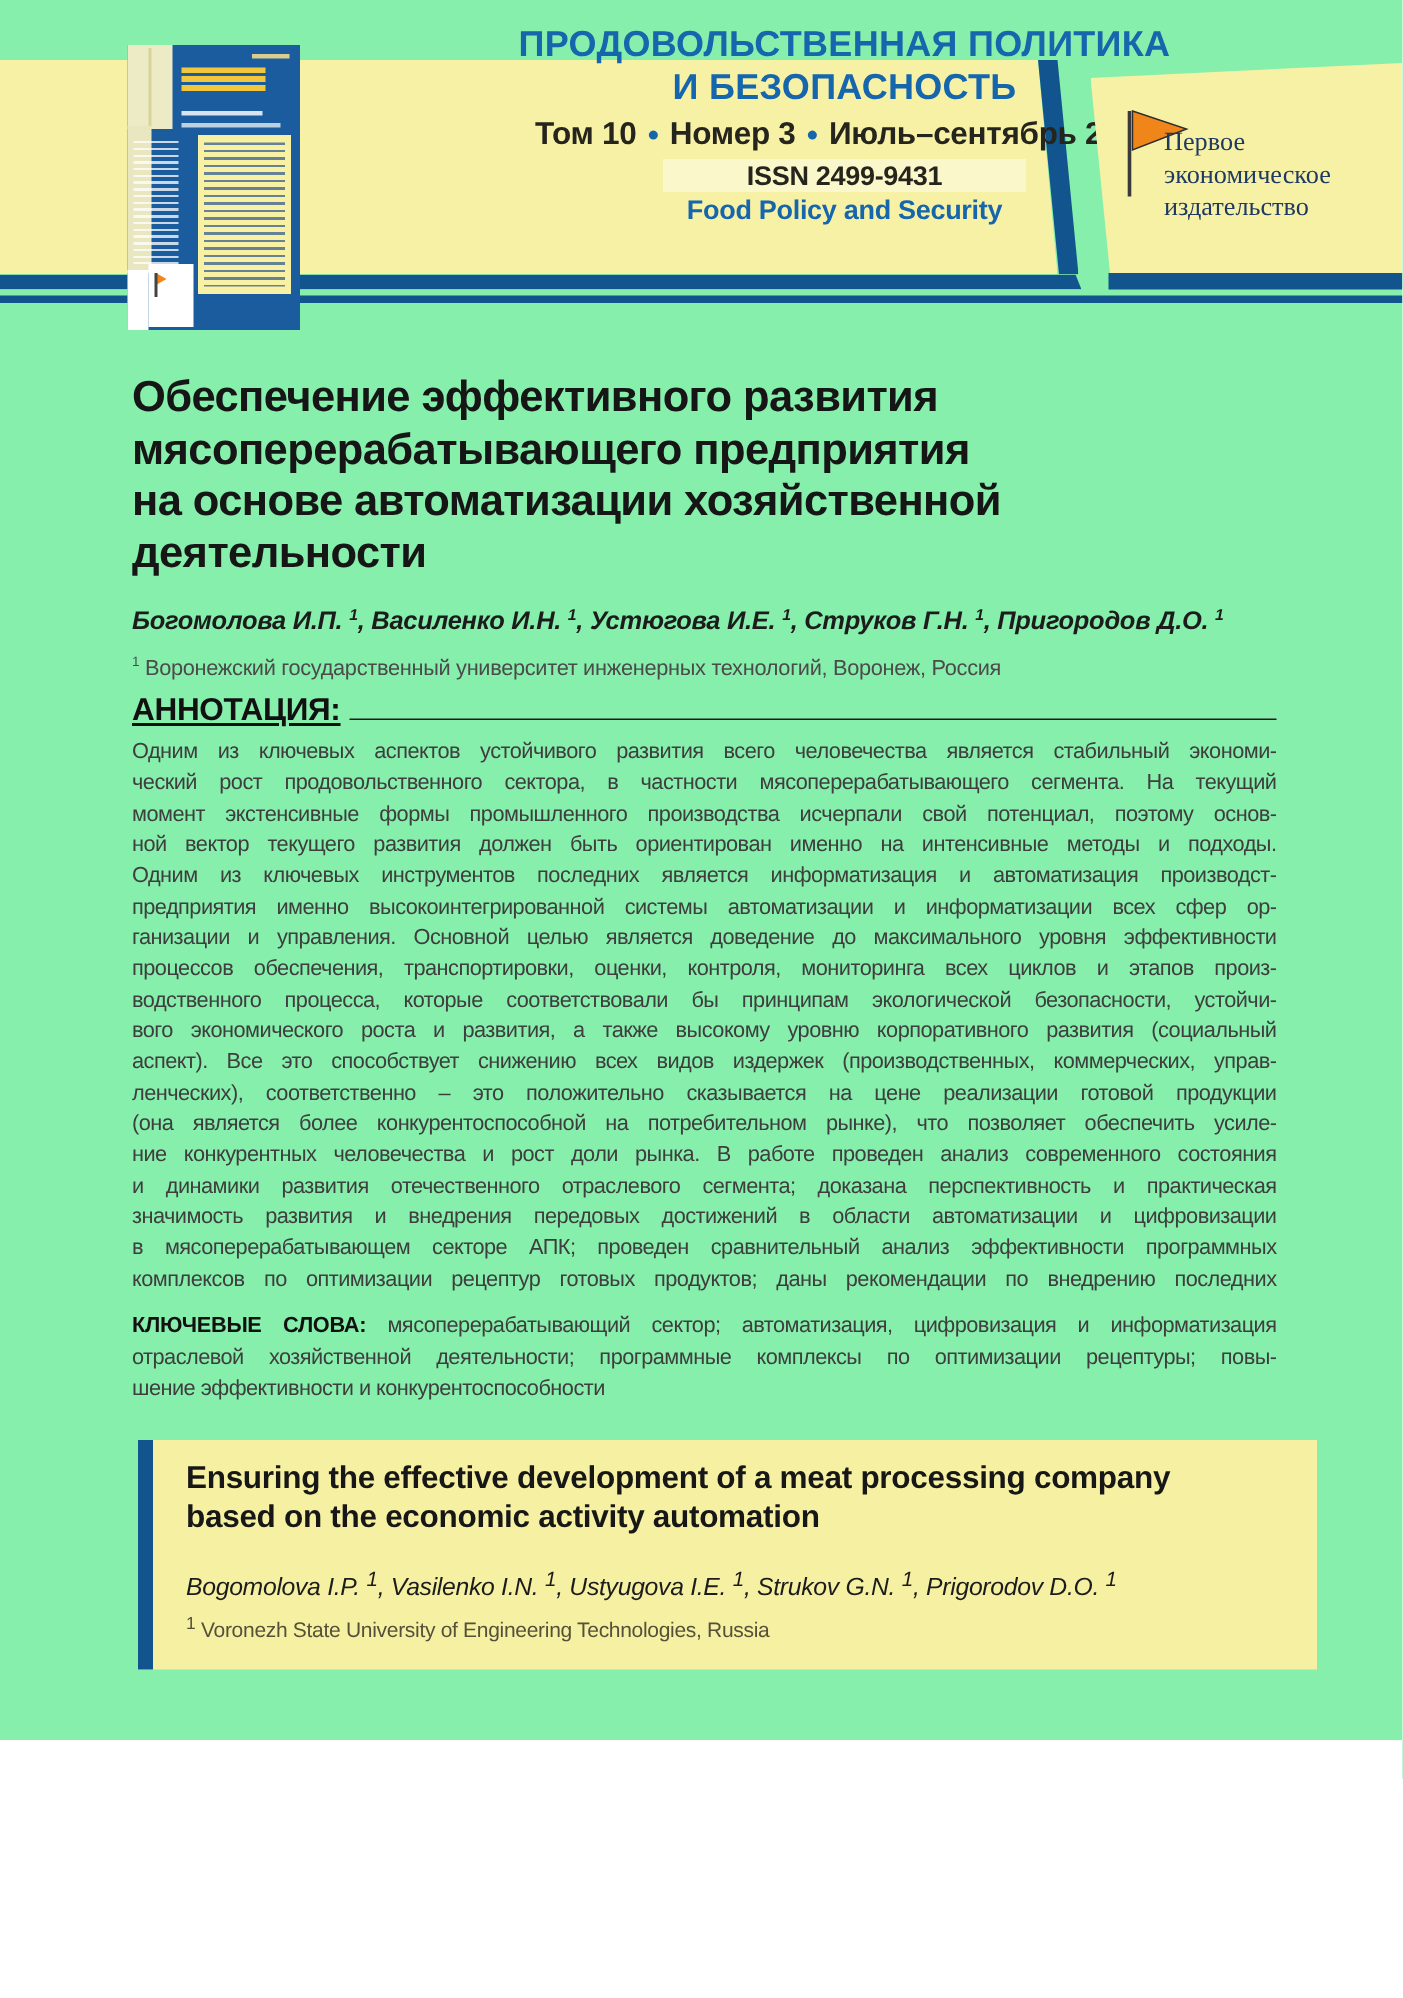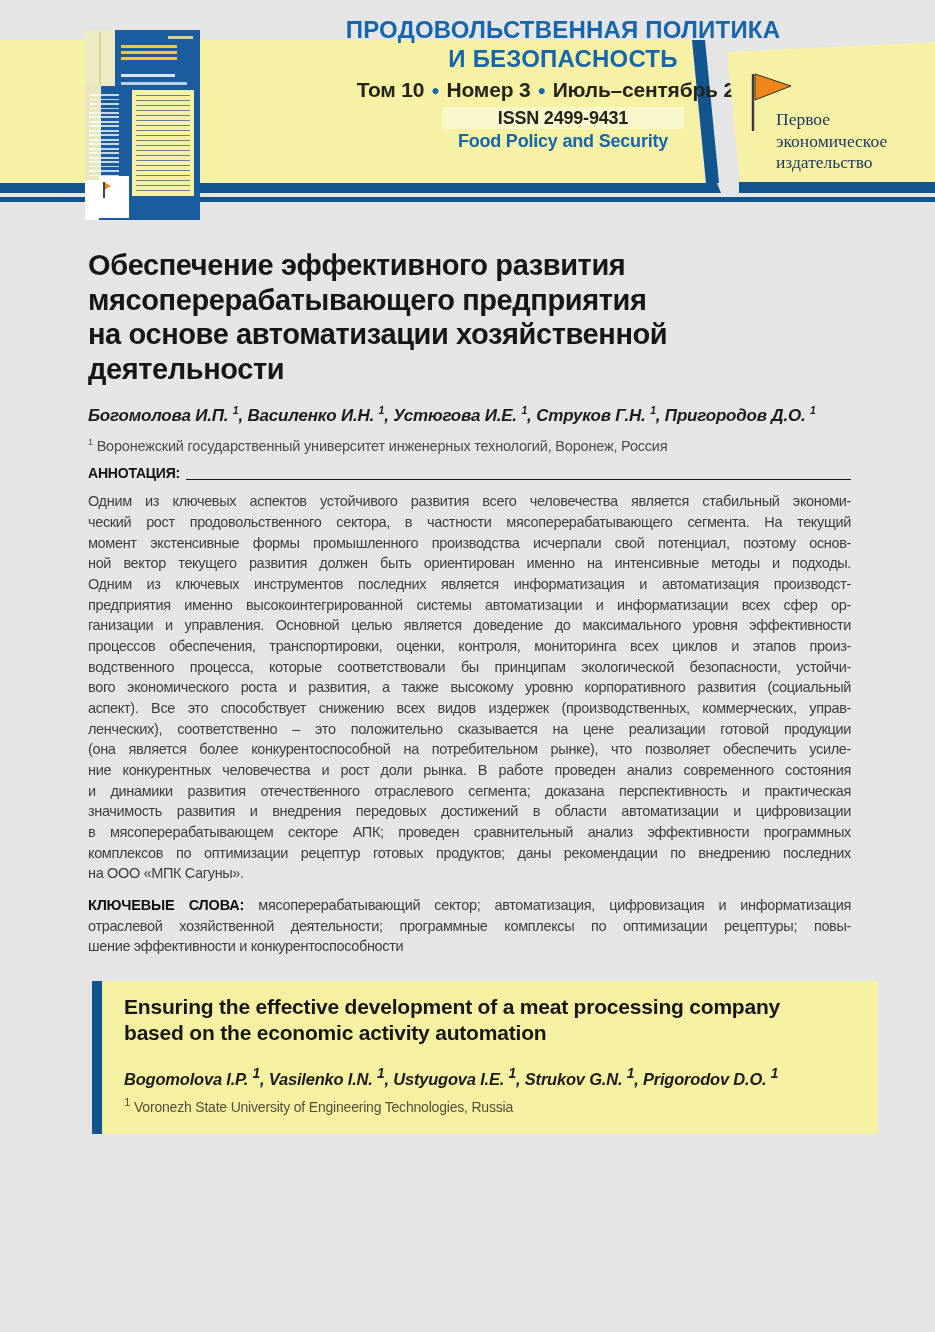--- a/index.html
+++ b/index.html
@@ -1,16 +1,16 @@
 <!DOCTYPE html>
 <html lang="ru"><head>
 <meta charset="utf-8">
 <style>
   html,body{margin:0;padding:0;background:#fff;}
-  .page{position:relative;width:935px;height:1332px;background:#e5e5e5;overflow:hidden;
+  .page{position:relative;width:935px;height:1160px;background:#86efac;overflow:hidden;
         font-family:"Liberation Sans",sans-serif;letter-spacing:-0.2px;}
 
   
   .header{position:relative;height:222px;}
   .banner{position:absolute;left:0;top:40px;width:717px;height:143px;background:#F7F1A6;
           clip-path:polygon(0 0,692px 0,705px 100%,0 100%);}
   .banner-edge{position:absolute;left:689px;top:40px;width:30px;height:143px;background:#12558E;
           clip-path:polygon(3px 0,16px 0,30px 100%,17px 100%);}
   .bar-main{position:absolute;left:0;top:183px;width:721px;height:10px;background:#12558E;
           clip-path:polygon(0 0,717px 0,721px 100%,0 100%);}
@@ -22,21 +22,21 @@
   .vol-line{margin-top:4px;font-size:21px;line-height:25px;color:#26251D;font-weight:bold;}
   .dot{display:inline-block;color:#1566AC;font-size:14px;transform:translateY(-2px);margin:0 7px;}
   .issn-band{display:inline-block;margin-top:2px;background:rgba(255,255,255,0.42);
              padding:0 56px;font-size:18px;line-height:22px;color:#26251D;font-weight:bold;}
   .food{margin-top:1px;font-size:18px;line-height:22px;color:#1566AC;font-weight:bold;}
 
   
   .pub{position:absolute;left:727px;top:42px;width:208px;height:140px;background:#F7F1A6;
        clip-path:polygon(0 10px,100% 0,100% 100%,13px 100%);}
   .pub-flag{position:absolute;left:23px;top:31px;}
-  .pub-name{position:absolute;left:49px;top:67px;font-family:"Liberation Serif",serif;
+  .pub-name{position:absolute;left:49px;top:42px;font-family:"Liberation Serif",serif;
             font-size:17.5px;line-height:21.5px;color:#1E3A63;letter-spacing:0;}
 
   
   .cover{position:absolute;left:85px;top:30px;width:115px;height:190px;background:#1A5C9E;}
   .cov-book{position:absolute;left:0;top:0;width:30px;height:56px;background:#EDEBC6;}
   .cov-book:before{content:"";position:absolute;left:14px;top:2px;width:2px;height:52px;background:#D8D49A;}
   .cov-spine{position:absolute;left:0;top:54px;width:16px;height:98px;background:#E9E7BF;}
   .cov-issn{position:absolute;right:7px;top:6px;width:25px;height:3px;background:#D9CE8F;}
   .cov-title{position:absolute;left:36px;top:15px;width:56px;height:16px;
       background:repeating-linear-gradient(#F2C73C 0 3.5px,transparent 3.5px 6px);}
@@ -53,34 +53,34 @@
       border-left:7px solid #F0861A;border-top:4px solid transparent;border-bottom:4px solid transparent;}
   .cov-logo:after{content:"";position:absolute;left:4px;top:6px;width:1.5px;height:16px;background:#444;}
 
   
   .content{padding:0 84px 0 88px;}
   .a-title{margin-top:26px;font-size:29px;line-height:34.5px;font-weight:bold;color:#161616;letter-spacing:-0.4px;}
   .authors{margin-top:13px;font-size:17px;line-height:22px;font-weight:bold;font-style:italic;color:#1c1c1c;}
   .authors sup,.affil sup{font-size:62%;}
   .affil{margin-top:5px;font-size:14.5px;line-height:20px;color:#4b4b4b;}
   .sec-head{margin-top:9px;display:flex;align-items:flex-end;}
-  .sec-label{font-size:14px;line-height:19px;font-weight:bold;color:#111;}
+  .sec-label{font-size:21px;line-height:19px;font-weight:bold;color:#111;text-decoration:underline;}
   .rule{flex:1;border-top:1.6px solid #1a1a1a;margin:0 0 3px 6px;}
   .abstract{margin-top:8px;}
   .jline{font-size:14.5px;line-height:20.65px;color:#3E3E3E;letter-spacing:-0.35px;
          text-align:justify;text-align-last:justify;}
   .jline.last{text-align-last:left;}
   .keywords{margin-top:11px;}
   .kw-label{font-weight:bold;color:#111;letter-spacing:-0.2px;}
 
   
   .ybox{margin-top:24px;margin-left:4px;width:734px;background:#F6F0A2;
         border-left:10px solid #12558E;padding:13px 20px 17px 22px;}
   .e-title{font-size:21px;line-height:26px;font-weight:bold;color:#171717;letter-spacing:-0.2px;}
-  .e-authors{margin-top:17px;font-size:16.5px;line-height:21px;font-weight:bold;font-style:italic;color:#1c1c1c;}
+  .e-authors{margin-top:17px;font-size:16.5px;line-height:21px;font-weight:normal;font-style:italic;color:#1c1c1c;}
   .e-affil{margin-top:3px;font-size:14px;line-height:19px;color:#55503a;}
 </style>
 </head>
 <body>
 
 <div class="page">
 
   <div class="header">
     <div class="banner"></div>
     <div class="banner-edge"></div>
@@ -157,21 +157,20 @@
         <div class="jline">водственного процесса, которые соответствовали бы принципам экологической безопасности, устойчи-</div>
         <div class="jline">вого экономического роста и развития, а также высокому уровню корпоративного развития (социальный</div>
         <div class="jline">аспект). Все это способствует снижению всех видов издержек (производственных, коммерческих, управ-</div>
         <div class="jline">ленческих), соответственно – это положительно сказывается на цене реализации готовой продукции</div>
         <div class="jline">(она является более конкурентоспособной на потребительном рынке), что позволяет обеспечить усиле-</div>
         <div class="jline">ние конкурентных человечества и рост доли рынка. В работе проведен анализ современного состояния</div>
         <div class="jline">и динамики развития отечественного отраслевого сегмента; доказана перспективность и практическая</div>
         <div class="jline">значимость развития и внедрения передовых достижений в области автоматизации и цифровизации</div>
         <div class="jline">в мясоперерабатывающем секторе АПК; проведен сравнительный анализ эффективности программных</div>
         <div class="jline">комплексов по оптимизации рецептур готовых продуктов; даны рекомендации по внедрению последних</div>
-        <div class="jline last">на ООО «МПК Сагуны».</div>
       </div>
 
     <div class="keywords">
       <div class="jline">
         <span class="kw-label">КЛЮЧЕВЫЕ СЛОВА:</span>
         <span>мясоперерабатывающий сектор; автоматизация, цифровизация и информатизация</span>
       </div>
       <div class="jline">отраслевой хозяйственной деятельности; программные комплексы по оптимизации рецептуры; повы-</div>
       <div class="jline last">шение эффективности и конкурентоспособности</div>
     </div>

